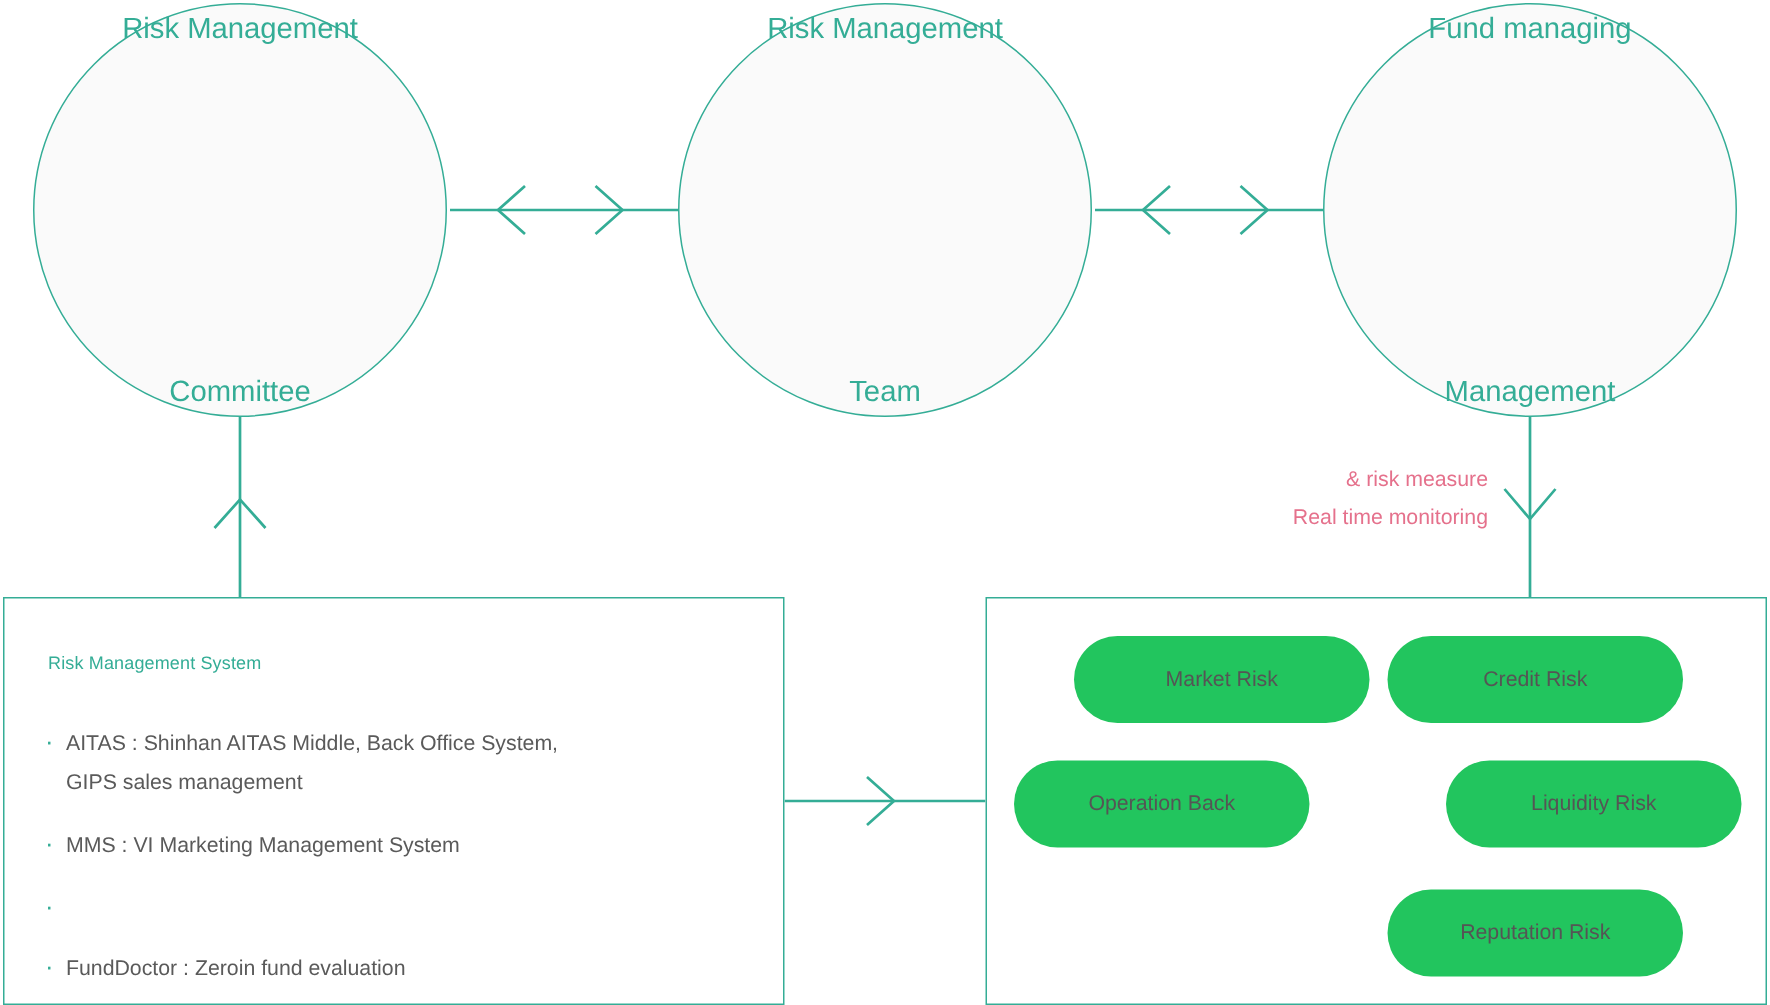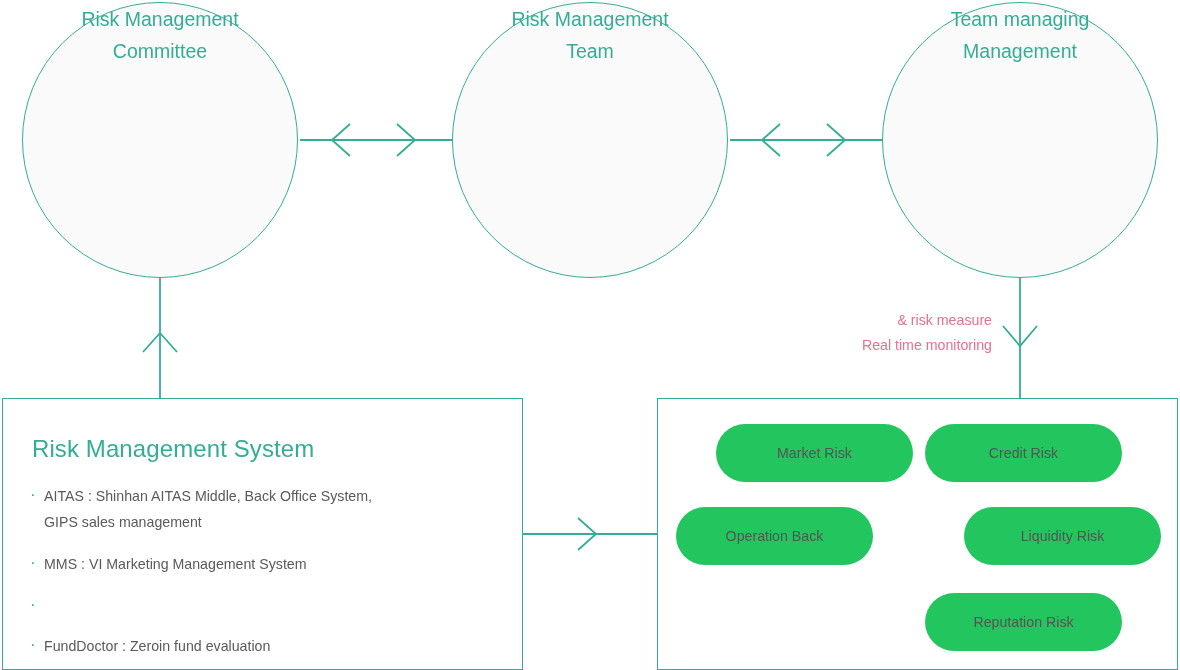--- a/index.html
+++ b/index.html
@@ -31,21 +31,21 @@
     position: absolute;
     width: 276px;
     height: 276px;
     border-radius: 50%;
     border: 1.6px solid #34ad96;
     background: #fafafa;
     box-sizing: border-box;
     display: flex;
     flex-direction: column;
     align-items: center;
-    justify-content: flex-start;
+    justify-content: space-between;
     top: 2px;
   }
   .node-circle .cline {
     color: #34ad96;
     font-size: 19.5px;
     line-height: 32px;
     font-weight: 400;
     text-align: center;
     white-space: nowrap;
   }
@@ -72,21 +72,21 @@
     width: 521px;
     height: 272px;
   }
 
   
   .panel-title {
     position: absolute;
     left: 29px;
     top: 36px;
     color: #34ad96;
-    font-size: 24px;
+    font-size: 12px;
     font-weight: 400;
     letter-spacing: .1px;
   }
   .bullet-list {
     position: absolute;
     left: 27px;
     top: 84px;
     right: 14px;
   }
   .bullet-item {
@@ -172,21 +172,21 @@
     <span class="cline">Risk Management</span>
     <span class="cline">Committee</span>
   </div>
 
   <div class="node-circle" id="circle-team">
     <span class="cline">Risk Management</span>
     <span class="cline">Team</span>
   </div>
 
   <div class="node-circle" id="circle-fund">
-    <span class="cline">Team managing</span>
+    <span class="cline">Fund managing</span>
     <span class="cline">Management</span>
   </div>
 
   <div id="annotation">
     <span class="anno-line">&amp; risk measure</span>
     <span class="anno-line">Real time monitoring</span>
   </div>
 
   <div class="panel" id="panel-system">
     <div class="panel-title">Risk Management System</div>

